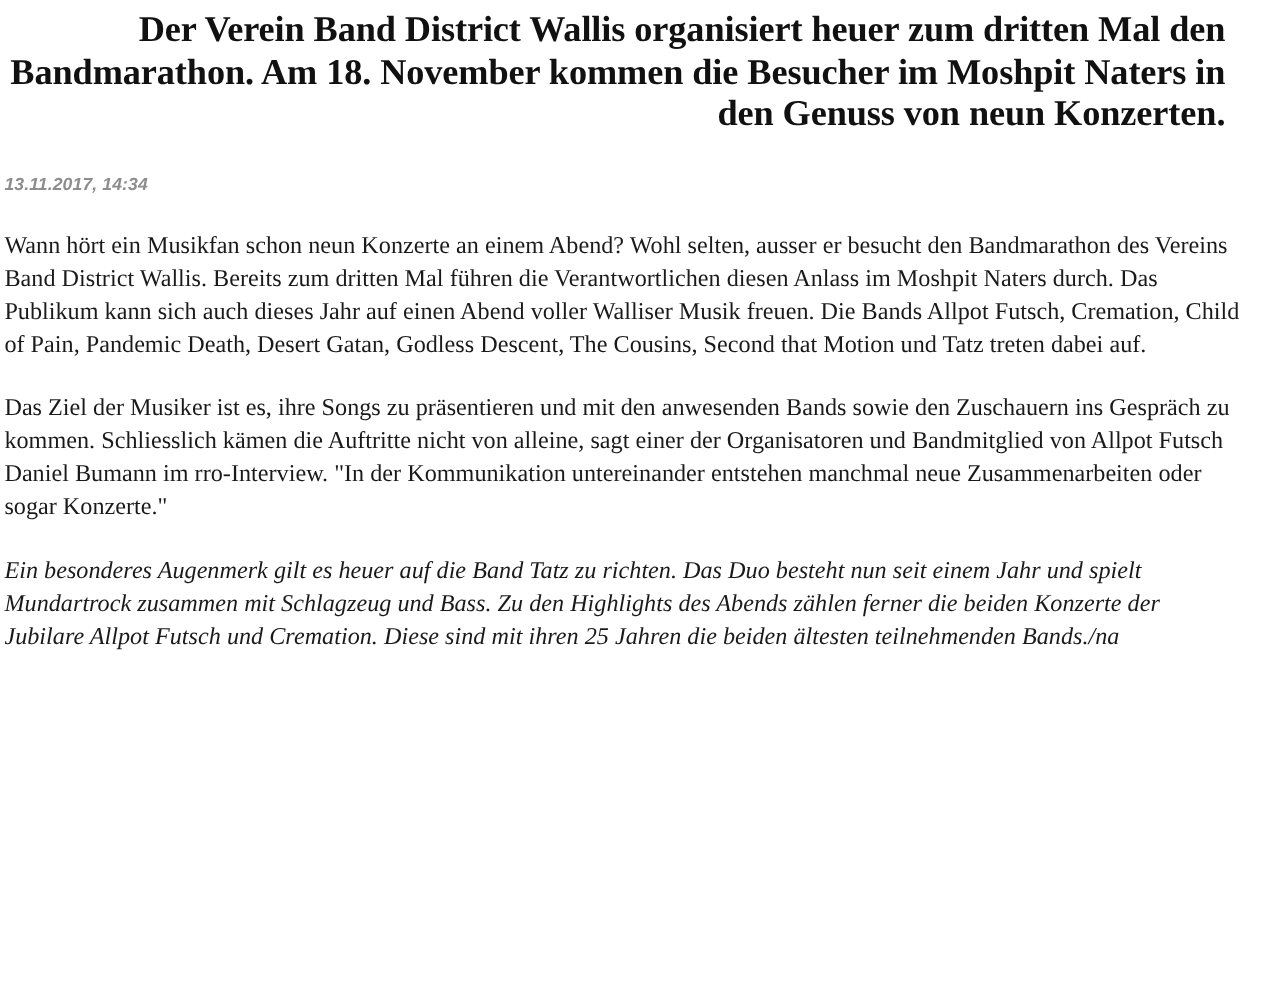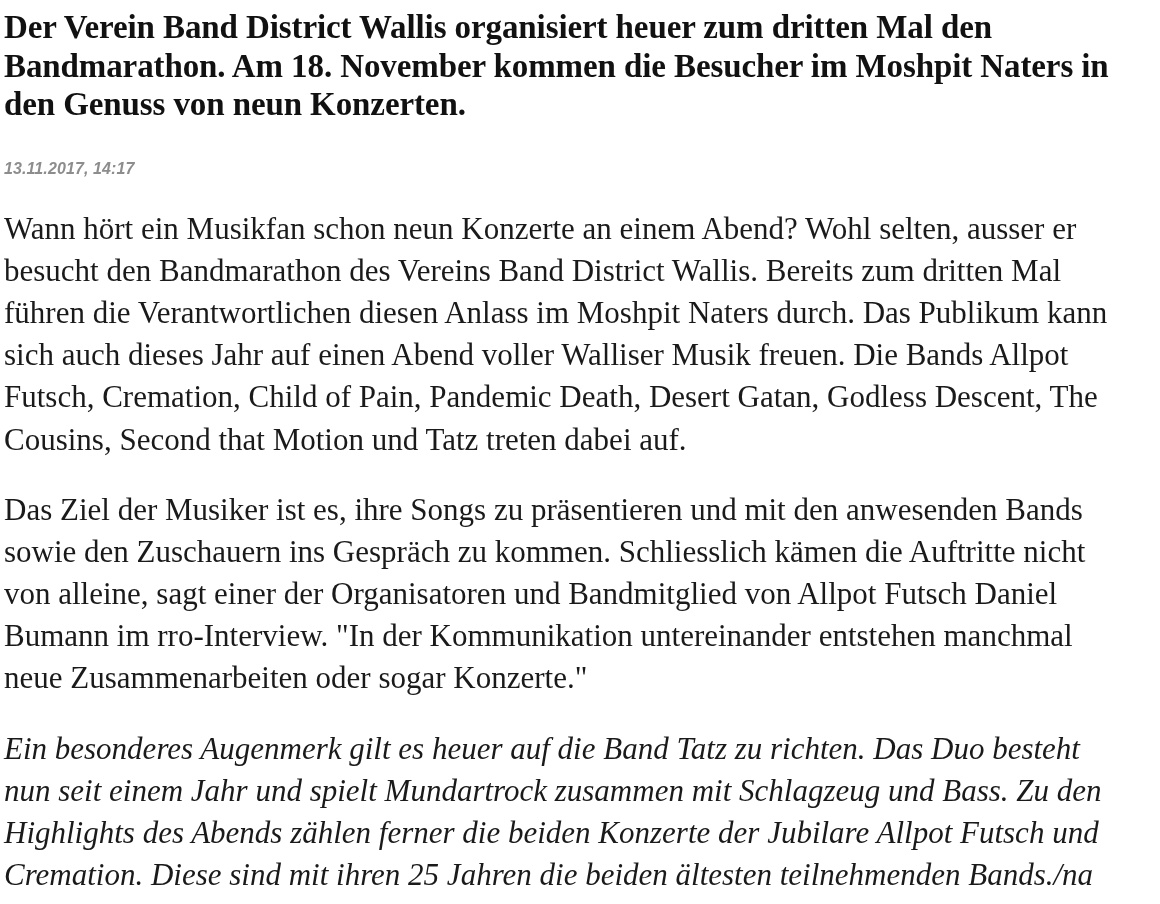--- a/index.html
+++ b/index.html
@@ -21,51 +21,52 @@
   }
   .lead {
     font-family: "Liberation Serif", serif;
     font-weight: bold;
     font-size: 33px;
     line-height: 1.17;
     letter-spacing: -0.1px;
     color: #111111;
     margin: 0 0 10px 0;
     max-width: 1110px;
+    text-align: right;
   }
   .timestamp {
     font-family: "Liberation Sans", sans-serif;
     font-style: italic;
     font-weight: bold;
     font-size: 16px;
     color: #8d8d8d;
     margin: 36px 0 30px 0;
     letter-spacing: 0.1px;
   }
   .body-text p {
     font-family: "Liberation Serif", serif;
-    font-size: 31px;
+    font-size: 22px;
     line-height: 1.36;
     color: #1a1a1a;
     margin: 0 0 28px 0;
     max-width: 1150px;
   }
   .body-text p:last-child {
     margin-bottom: 0;
     font-style: italic;
   }
 </style>
 </head>
 <body>
 
 <div class="page">
 
   <h1 class="lead">Der Verein Band District Wallis organisiert heuer zum dritten Mal den Bandmarathon. Am 18. November kommen die Besucher im Moshpit Naters in den Genuss von neun Konzerten.</h1>
 
-  <div class="timestamp">13.11.2017, 14:17</div>
+  <div class="timestamp">13.11.2017, 14:34</div>
 
   <div class="body-text">
     <p>Wann hört ein Musikfan schon neun Konzerte an einem Abend? Wohl selten, ausser er besucht den Bandmarathon des Vereins Band District Wallis. Bereits zum dritten Mal führen die Verantwortlichen diesen Anlass im Moshpit Naters durch. Das Publikum kann sich auch dieses Jahr auf einen Abend voller Walliser Musik freuen. Die Bands Allpot Futsch, Cremation, Child of Pain, Pandemic Death, Desert Gatan, Godless Descent, The Cousins, Second that Motion und Tatz treten dabei auf.</p>
     <p>Das Ziel der Musiker ist es, ihre Songs zu präsentieren und mit den anwesenden Bands sowie den Zuschauern ins Gespräch zu kommen. Schliesslich kämen die Auftritte nicht von alleine, sagt einer der Organisatoren und Bandmitglied von Allpot Futsch Daniel Bumann im rro-Interview. "In der Kommunikation untereinander entstehen manchmal neue Zusammenarbeiten oder sogar Konzerte."</p>
     <p>Ein besonderes Augenmerk gilt es heuer auf die Band Tatz zu richten. Das Duo besteht nun seit einem Jahr und spielt Mundartrock zusammen mit Schlagzeug und Bass. Zu den Highlights des Abends zählen ferner die beiden Konzerte der Jubilare Allpot Futsch und Cremation. Diese sind mit ihren 25 Jahren die beiden ältesten teilnehmenden Bands./na</p>
   </div>
 
 </div>
 
 </body></html>

